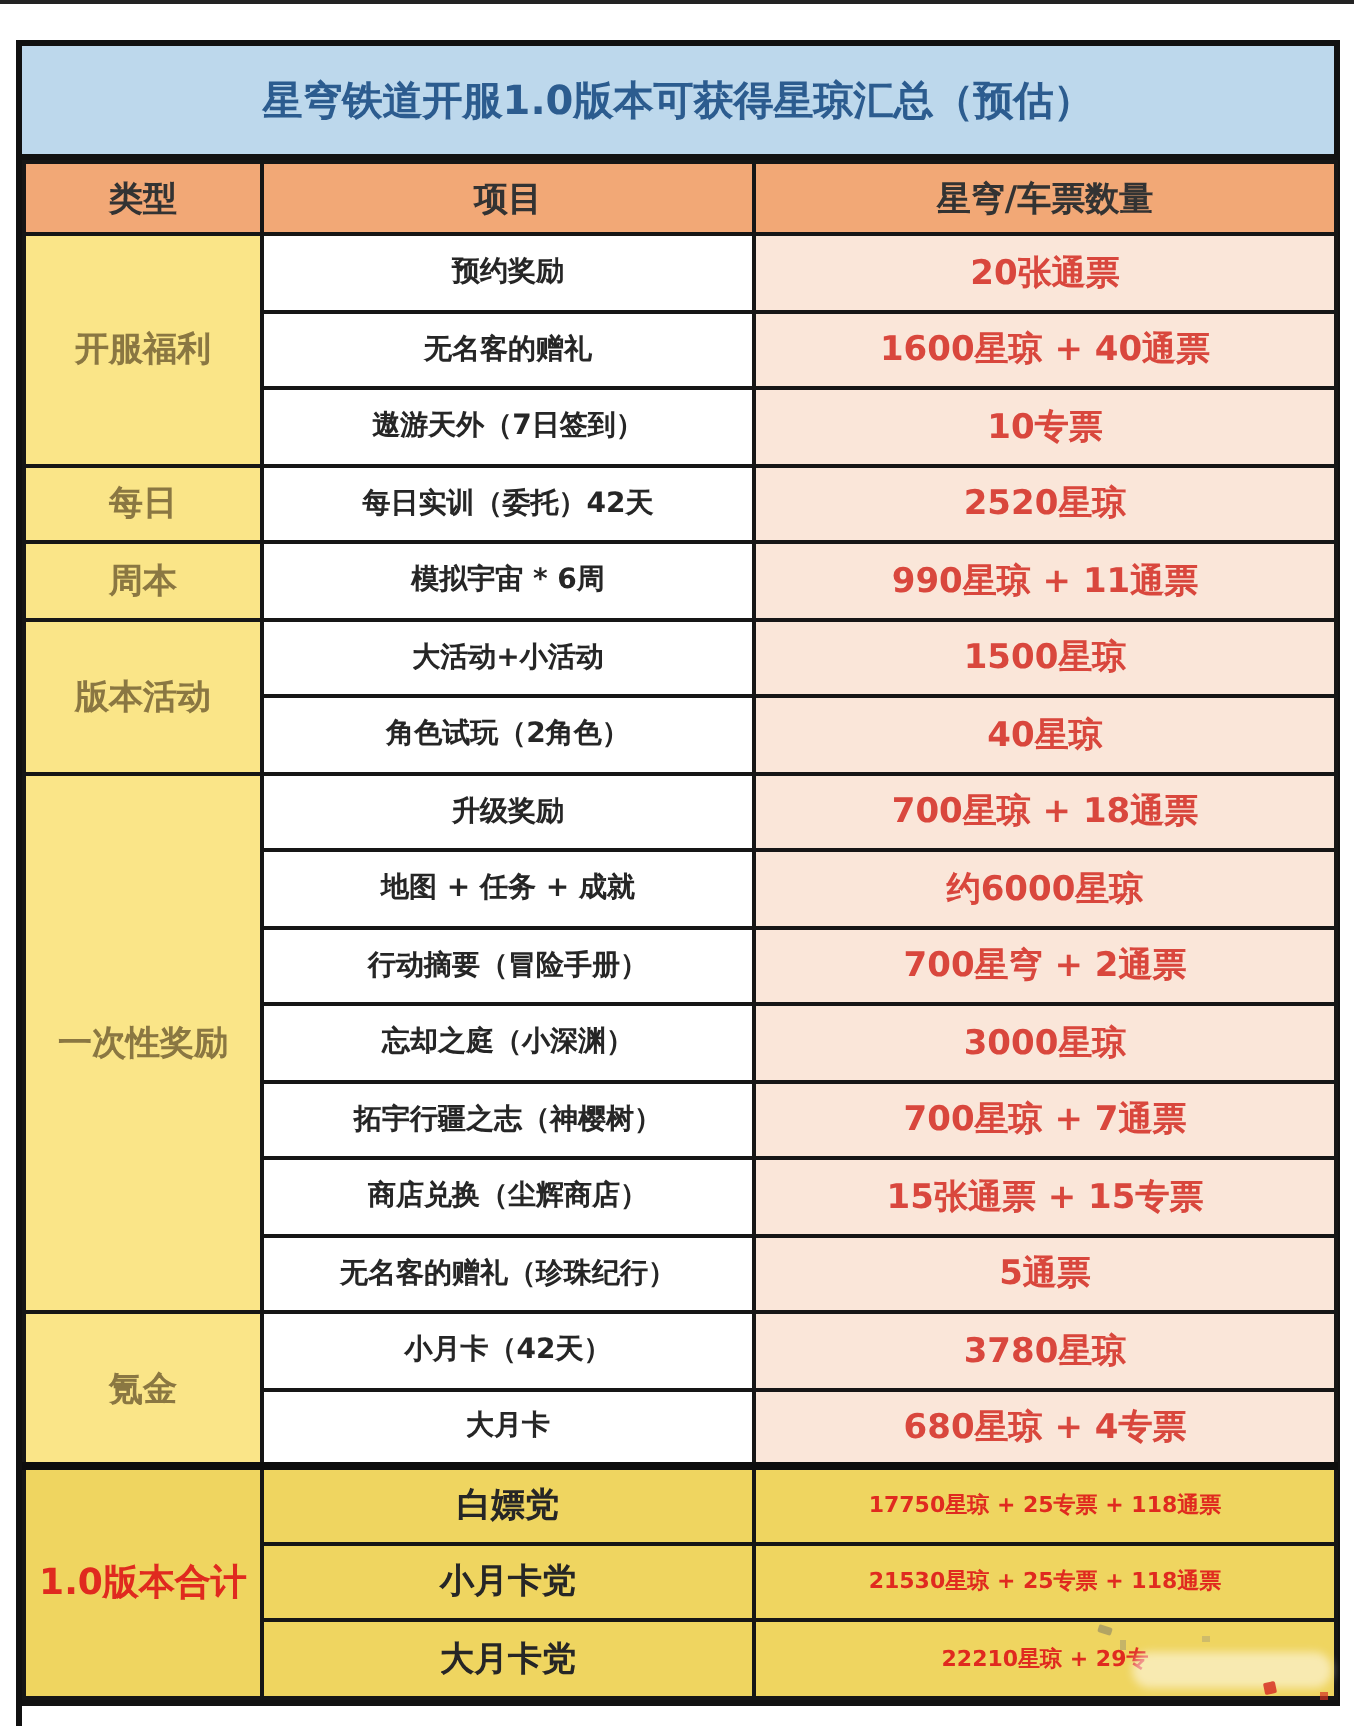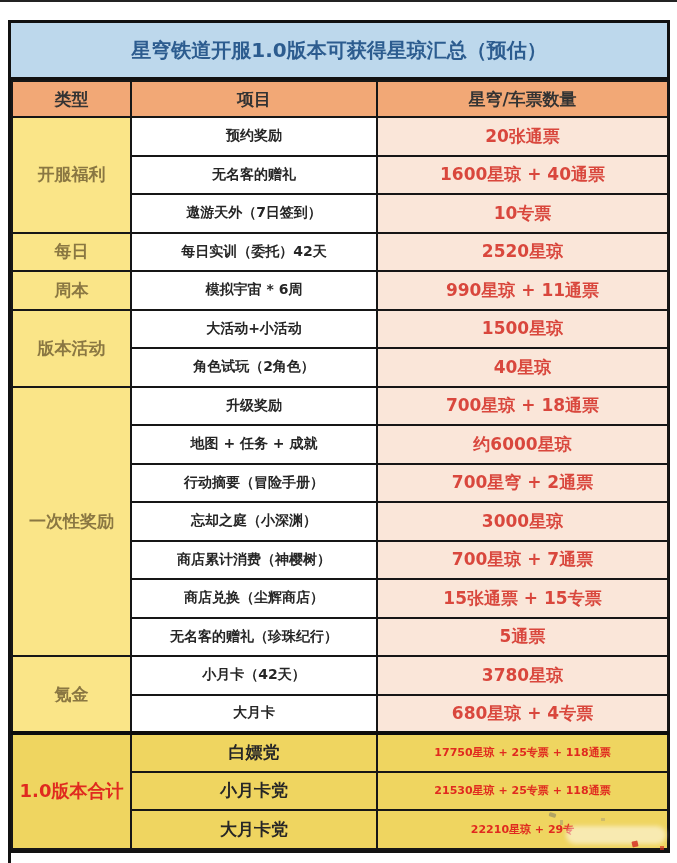--- a/index.html
+++ b/index.html
@@ -114,21 +114,21 @@
           </tr>
           <tr>
             <td class="item">行动摘要（冒险手册）</td>
             <td class="val">700星穹 + 2通票</td>
           </tr>
           <tr>
             <td class="item">忘却之庭（小深渊）</td>
             <td class="val">3000星琼</td>
           </tr>
           <tr>
-            <td class="item">商店累计消费（神樱树）</td>
+            <td class="item">拓宇行疆之志（神樱树）</td>
             <td class="val">700星琼 + 7通票</td>
           </tr>
           <tr>
             <td class="item">商店兑换（尘辉商店）</td>
             <td class="val">15张通票 + 15专票</td>
           </tr>
           <tr>
             <td class="item">无名客的赠礼（珍珠纪行）</td>
             <td class="val">5通票</td>
           </tr>

